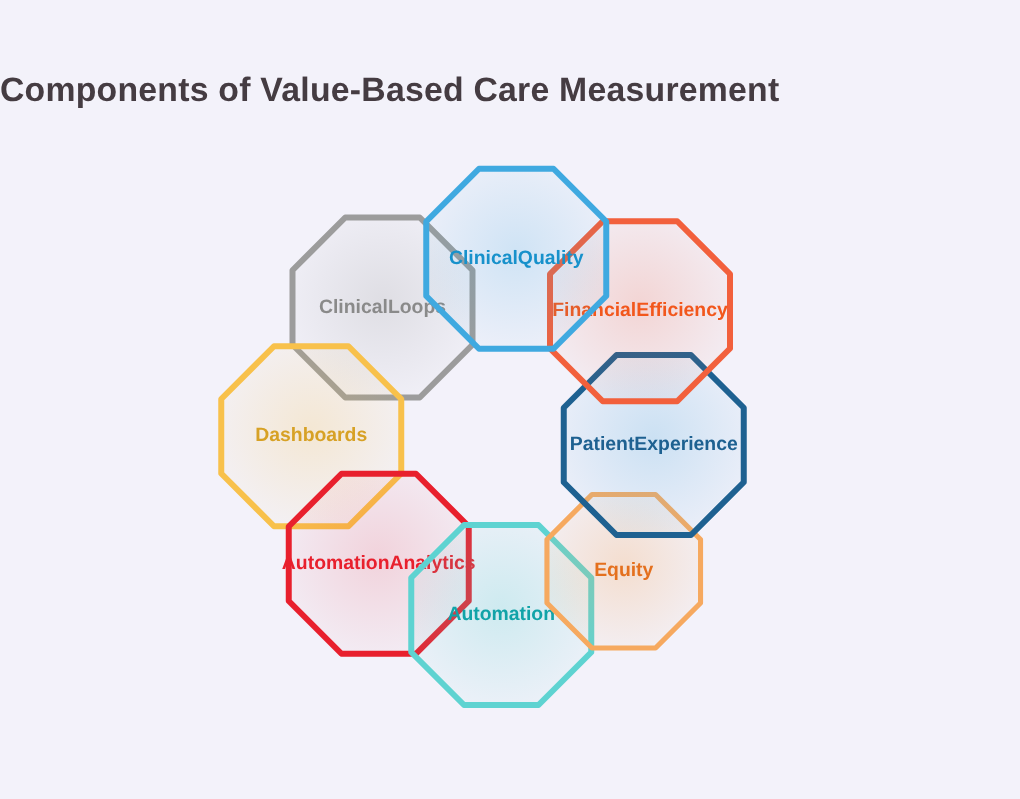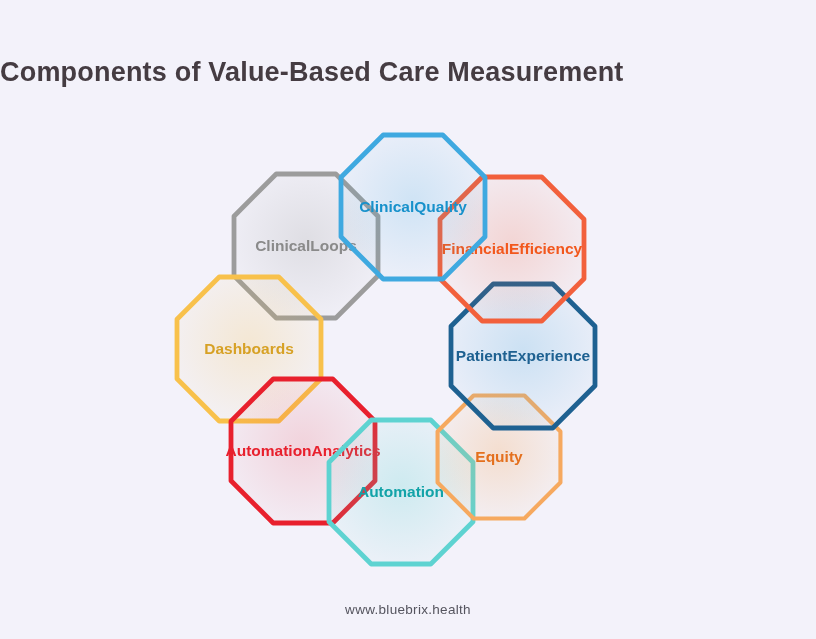--- a/index.html
+++ b/index.html
@@ -176,14 +176,13 @@
             </radialGradient>
           </defs>
           <polygon points="45.2,3 104.8,3 147,45.2 147,104.8 104.8,147 45.2,147 3,104.8 3,45.2" fill="url(#octg7)" stroke="#3fa9e0" stroke-width="4.8" stroke-linejoin="round"></polygon>
         </svg>
         <div class="oct-label" style="color: rgb(23, 145, 203);">
           <div>Clinical</div>
           <div>Quality</div>
         </div>
       </div>
     </div>
-  <div class="footer-url">www.bluebrix.health</div>
 </div>
 
 </body></html>

